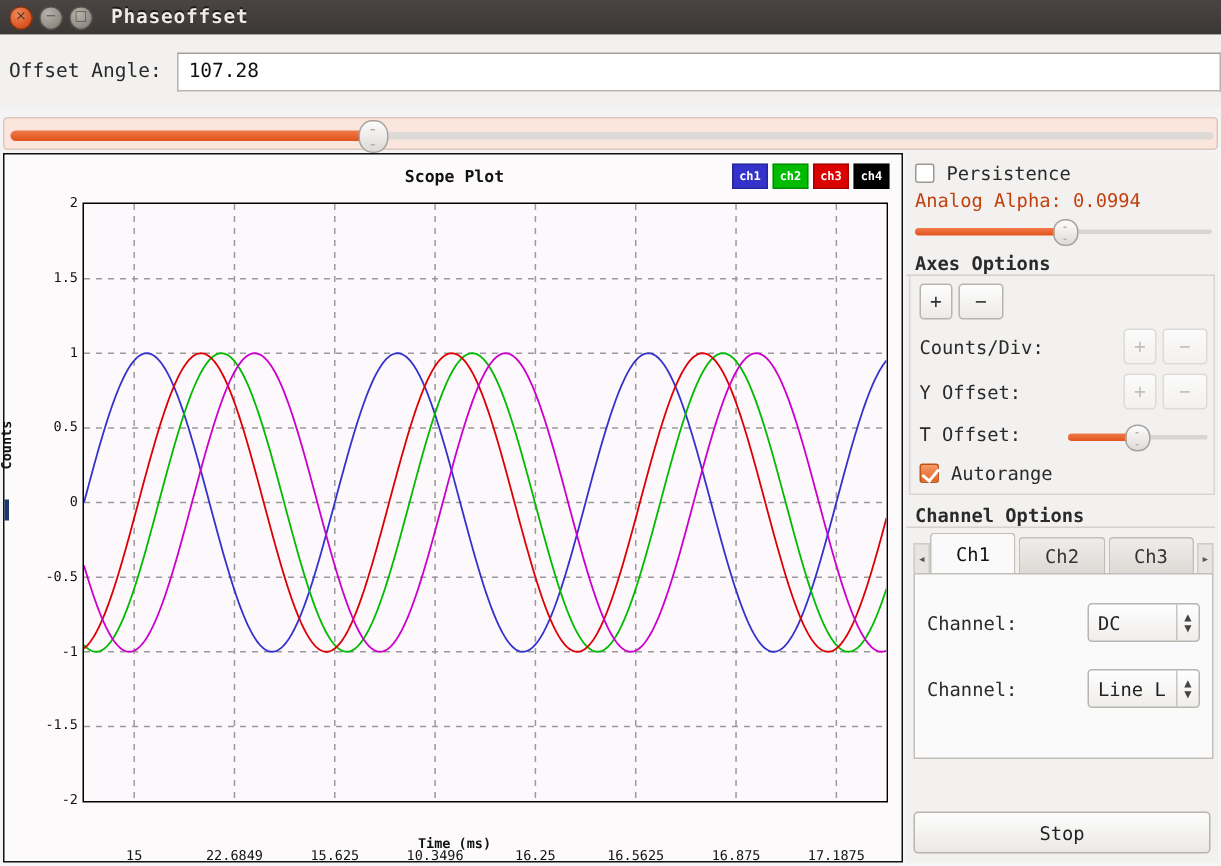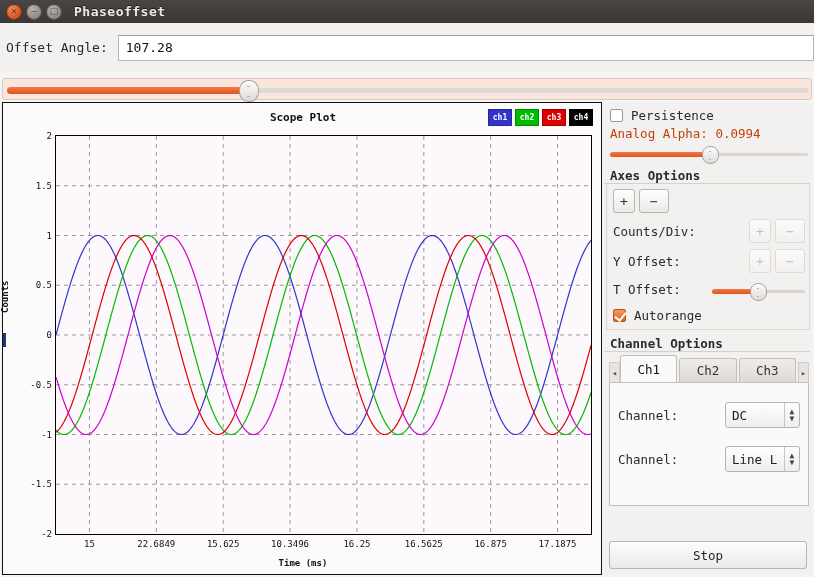--- a/index.html
+++ b/index.html
@@ -91,21 +91,21 @@
     font-size:9px;font-weight:bold;color:#111;white-space:nowrap;
   }
   .xlab{
     position:absolute;left:0;top:455px;width:600px;text-align:center;
     font-size:9px;font-weight:bold;color:#111;
   }
   .ytick{position:absolute;right:0;font-size:9px;color:#111;text-align:right;
          width:46px;transform:translateY(-50%);}
   .ytickwrap{position:absolute;left:0;top:32px;width:49px;height:400px;}
   .xtickwrap{position:absolute;left:52px;top:436px;width:537px;height:14px;}
-  .xtick{position:absolute;font-size:9px;color:#111;transform:translateX(-50%);white-space:nowrap;}
+  .xtick{position:absolute;font-size:9px;color:#111;transform:translateX(-50%);white-space:nowrap;margin-top:27px;}
 
   
   .side{
     position:absolute;left:604px;top:102px;width:208px;height:473px;
     background:#f2f1f0;
   }
   .chkrow{display:flex;align-items:center;gap:8px;padding:6px 0 2px 6px;}
   .chk{
     width:13px;height:13px;border:1px solid #9d9995;background:#fff;border-radius:2px;
     box-sizing:border-box;position:relative;flex:none;

